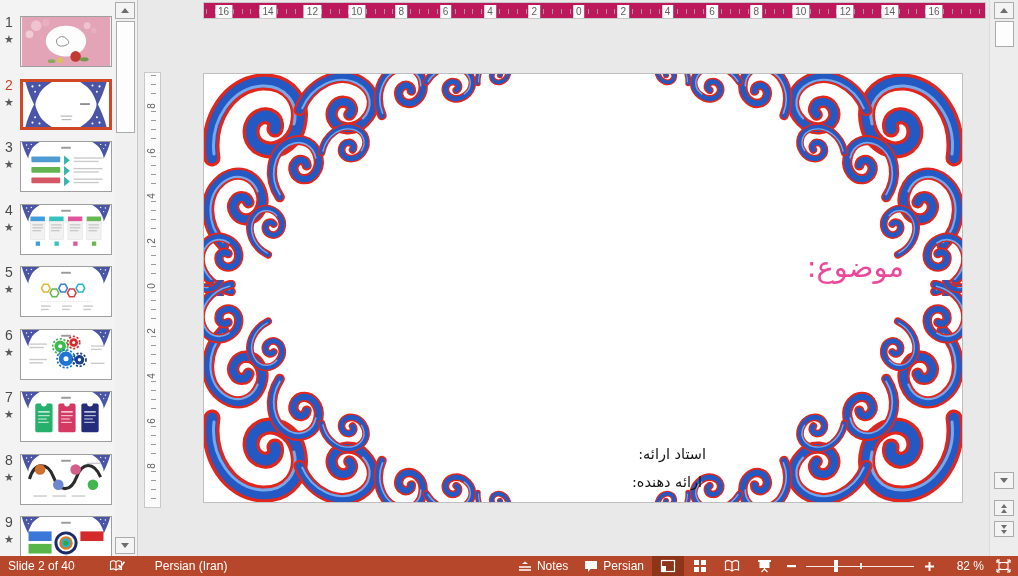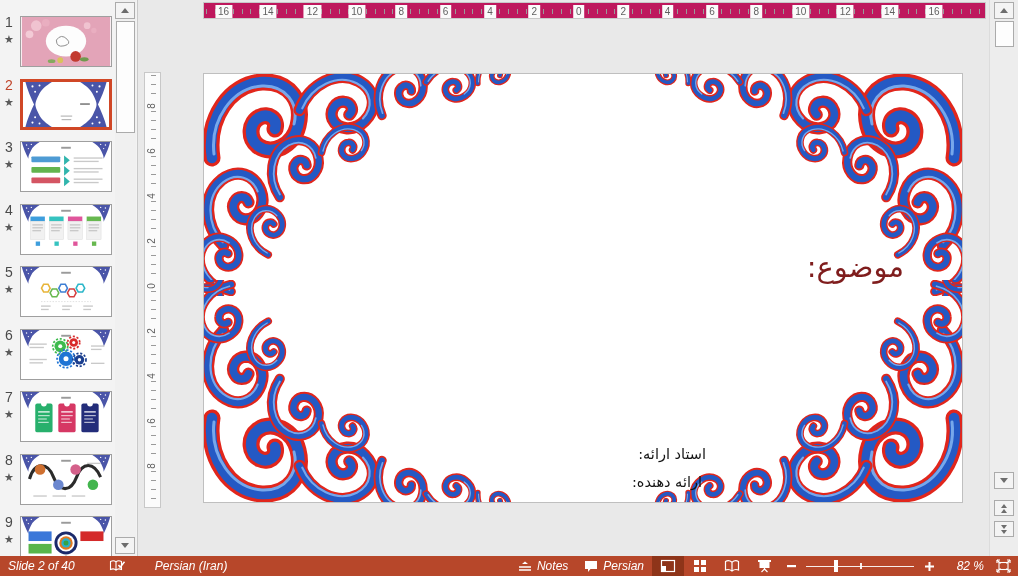--- a/index.html
+++ b/index.html
@@ -41,30 +41,30 @@
   
   #slide{position:absolute;left:203px;top:73px;width:760px;height:430px;background:#fff;border:1px solid #bfbfbf;box-sizing:border-box;overflow:hidden;}
   .orn{position:absolute;width:332px;height:224px;}
   .orn-tl{left:-2px;top:-2px;}
   .orn-tr{right:-2px;top:-2px;transform:scaleX(-1);}
   .orn-bl{left:-2px;bottom:-2px;transform:scaleY(-1);}
   .orn-br{right:-2px;bottom:-2px;transform:scale(-1,-1);}
   .c-red{fill:none;stroke:#e1261c;stroke-width:17;stroke-linecap:round;stroke-linejoin:round;}
   .c-blue{fill:none;stroke:#2459c4;stroke-width:10.5;stroke-linecap:round;stroke-linejoin:round;}
   .c-hi{fill:none;stroke:#7fb0f0;stroke-width:3;stroke-linecap:round;stroke-linejoin:round;opacity:.9;}
-  #slide-title{position:absolute;right:58px;top:176px;font-family:"DejaVu Sans",sans-serif;font-size:29px;color:#7f1d1d;direction:rtl;white-space:nowrap;}
+  #slide-title{position:absolute;right:58px;top:176px;font-family:"DejaVu Sans",sans-serif;font-size:29px;color:#ec4899;direction:rtl;white-space:nowrap;}
   .slide-line{position:absolute;font-family:"DejaVu Sans",sans-serif;font-size:14.5px;color:#141414;direction:rtl;white-space:nowrap;}
   #slide-line1{right:256px;top:372px;}
   #slide-line2{right:260px;top:400px;}
 
   
   #right-scroll{position:absolute;right:0;top:0;width:28px;height:556px;background:#ededed;border-left:1px solid #dcdcdc;}
 
   
-  #status-bar{position:absolute;left:0;top:556px;width:1018px;height:20px;background:#b7472a;color:#fff;font-size:12px;font-style:italic;}
+  #status-bar{position:absolute;left:0;top:556px;width:1018px;height:20px;background:#b7472a;color:#fff;font-size:12px;}
   #sb-left{position:absolute;left:8px;top:0;height:20px;display:flex;align-items:center;}
   #sb-right{position:absolute;right:2px;top:0;height:20px;display:flex;align-items:center;justify-content:flex-end;}
   .sb-item{display:flex;align-items:center;height:20px;padding:0 8px;cursor:default;white-space:nowrap;}
   .sb-item svg{margin-right:5px;}
   .view-btn{width:32px;height:20px;display:flex;align-items:center;justify-content:center;}
   .view-btn.active{background:#8e3419;}
   .zoom-slider{position:relative;width:108px;height:20px;margin:0 4px;}
   .z-track{position:absolute;left:0;right:0;top:9.5px;height:1.5px;background:rgba(255,255,255,.9);}
   .z-tick{position:absolute;left:50%;top:7px;width:1.5px;height:6px;background:rgba(255,255,255,.9);}
   .z-thumb{position:absolute;left:26%;top:4px;width:4px;height:12px;background:#fff;}

